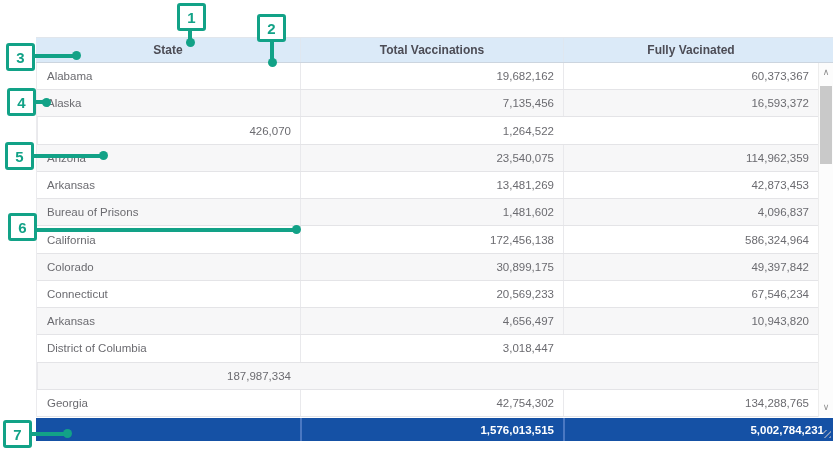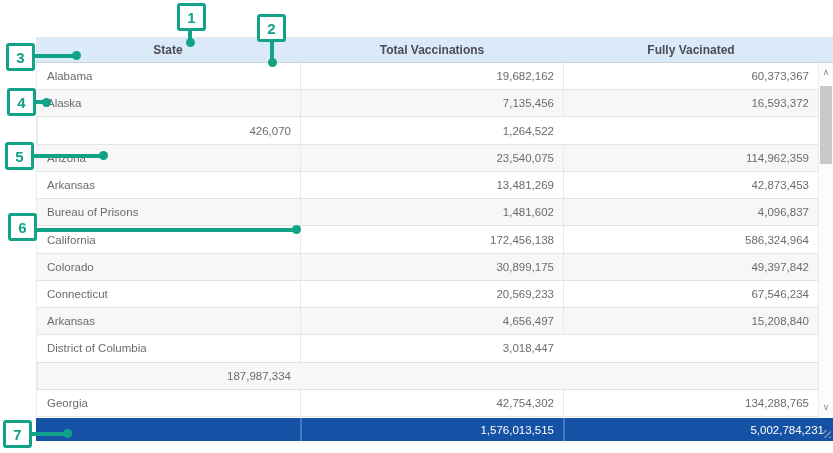--- a/index.html
+++ b/index.html
@@ -43,21 +43,21 @@
   .sb-arrow{position:absolute;left:0;width:100%;height:13px;display:flex;
             align-items:center;justify-content:center;color:#8e8e8e;
             font-size:9px;line-height:1;cursor:default;}
   .sb-arrow.up{top:3px;}
   .sb-arrow.down{bottom:3px;}
   .sb-thumb{position:absolute;left:1px;top:23px;width:12px;height:78px;background:var(--thumb);}
 
   
   .total-row{position:absolute;left:0;top:381px;width:797px;height:23px;
              background:var(--total-bg);display:grid;grid-template-columns:264px 263px 270px;}
-  .total-row .td{color:#ffffff;font-weight:normal;font-size:11.5px;border-left:none;}
+  .total-row .td{color:#ffffff;font-weight:bold;font-size:11.5px;border-left:none;}
   .total-row .td.num{border-left:2px solid var(--total-separator);}
   .resize-grip{position:absolute;right:2px;bottom:3px;width:8px;height:8px;
     background:repeating-linear-gradient(315deg,#7d93b8 0 1.5px,transparent 1.5px 4px);}
 
   
   .co-box{position:absolute;width:29px;height:28px;background:#ffffff;
           border:3px solid var(--annotation);border-radius:3px;
           display:flex;align-items:center;justify-content:center;
           font-size:15px;font-weight:bold;color:var(--annotation);z-index:5;}
   .co-line{position:absolute;background:var(--annotation);z-index:4;}
@@ -127,21 +127,21 @@
         <div class="td num">49,397,842</div>
       </div>
       <div class="tr">
         <div class="td state">Connecticut</div>
         <div class="td num">20,569,233</div>
         <div class="td num">67,546,234</div>
       </div>
       <div class="tr">
         <div class="td state">Arkansas</div>
         <div class="td num">4,656,497</div>
-        <div class="td num">15,208,840</div>
+        <div class="td num">10,943,820</div>
       </div>
       <div class="tr">
         <div class="td state">District of Columbia</div>
         <div class="td num">3,018,447</div>
       </div>
       <div class="tr">
         <div class="td num">187,987,334</div>
       </div>
       <div class="tr">
         <div class="td state">Georgia</div>

